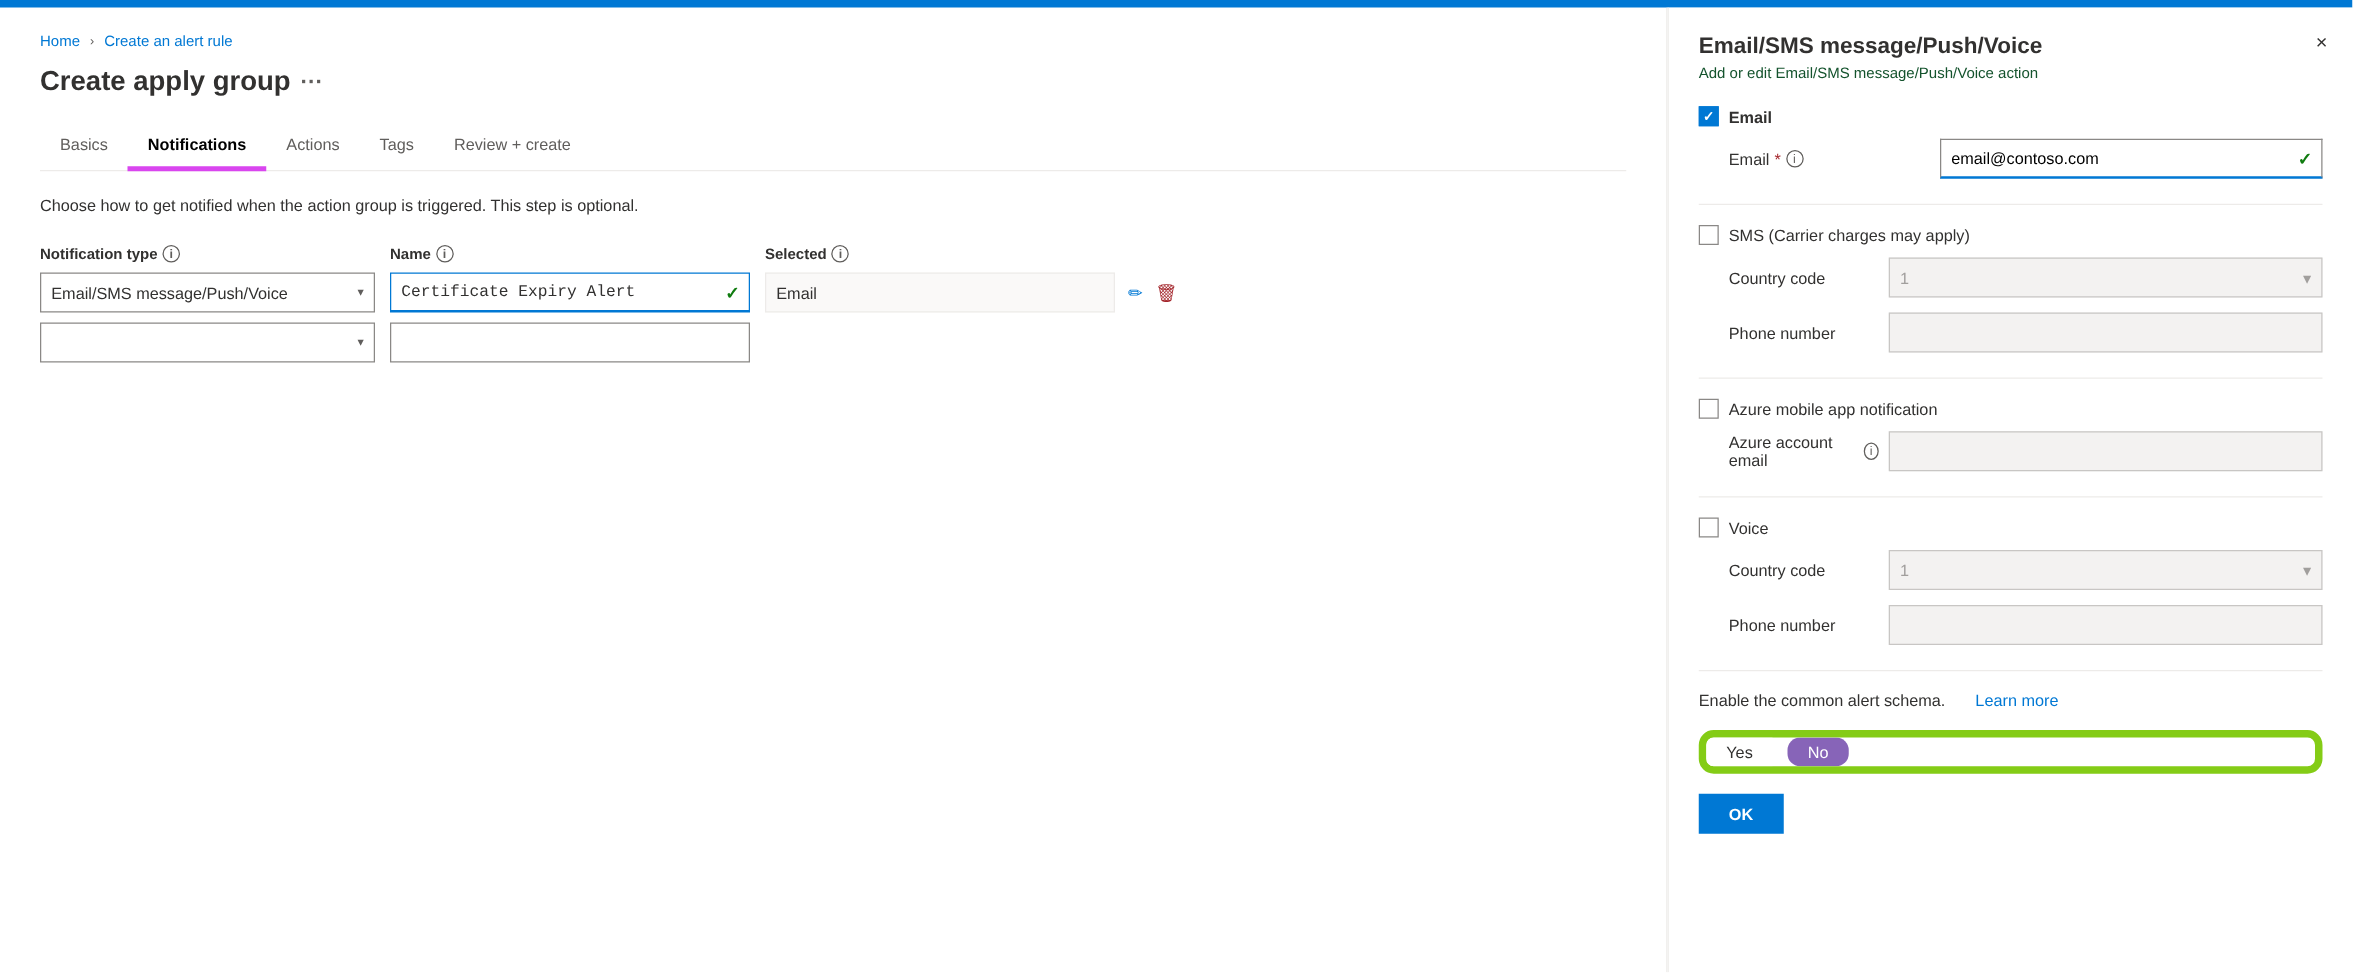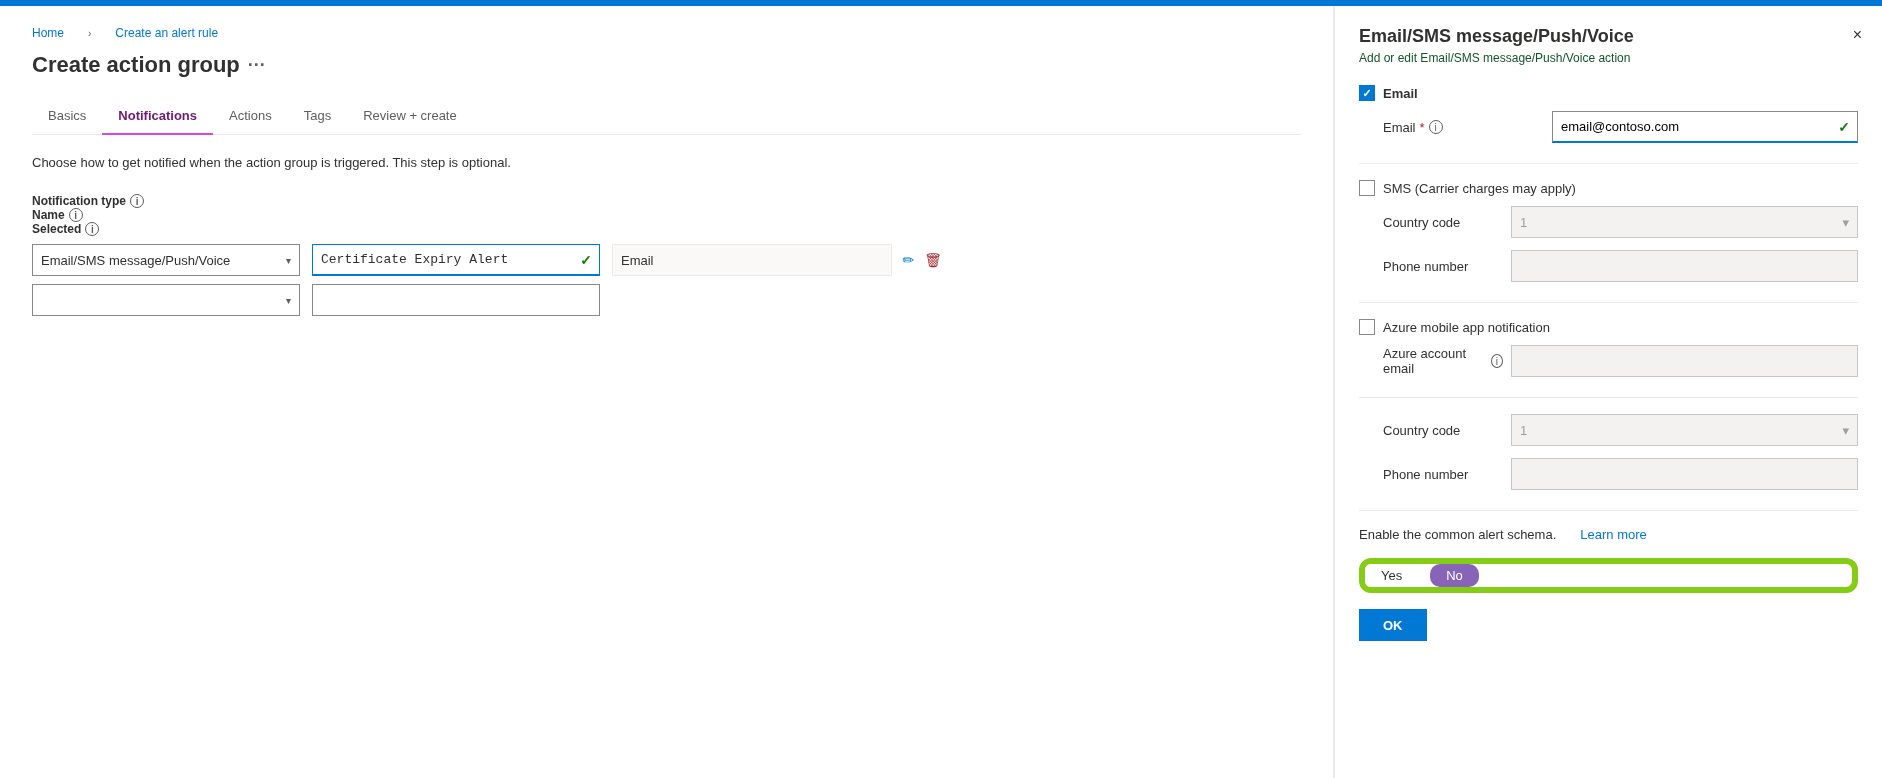--- a/index.html
+++ b/index.html
@@ -8,38 +8,38 @@
     
     .top-bar { background: #0078d4; height: 6px; width: 100%; flex-shrink: 0; }
 
     
     .layout { display: flex; flex: 1; overflow: hidden; }
 
     
     .left-panel { flex: 1; padding: 20px 32px; overflow-y: auto; border-right: 1px solid #edebe9; }
 
     
-    .breadcrumb { display: flex; align-items: center; gap: 24px; font-size: 12px; color: #0078d4; margin-bottom: 12px; text-align: center; }
+    .breadcrumb { display: flex; align-items: center; gap: 8px; font-size: 12px; color: #0078d4; margin-bottom: 12px; text-align: center; }
     .breadcrumb a { color: #0078d4; text-decoration: none; cursor: pointer; }
     .breadcrumb .sep { color: #605e5c; font-size: 10px; }
 
     
     .page-title { font-size: 22px; font-weight: 600; color: #323130; margin-bottom: 20px; display: flex; align-items: center; gap: 8px; }
     .page-title-dots { font-size: 18px; color: #605e5c; cursor: pointer; }
 
     
     .tabs { display: flex; gap: 0; border-bottom: 1px solid #edebe9; margin-bottom: 20px; }
     .tab { padding: 10px 16px; font-size: 13px; cursor: pointer; color: #605e5c; border-bottom: 2px solid transparent; margin-bottom: -1px; }
-    .tab.active { color: #701a75; font-weight: 600; border-bottom: 2px solid #d946ef; }
+    .tab.active { color: #000000; font-weight: 600; border-bottom: 4px solid #d946ef; }
 
     
     .description { font-size: 13px; color: #323130; margin-bottom: 24px; }
 
     
-    .table-header { display: flex; gap: 0; margin-bottom: 8px; flex-direction: column; }
+    .table-header { display: flex; gap: 0; margin-bottom: 8px; }
     .col-type { width: 280px; }
     .col-name { width: 300px; }
     .col-selected { width: 340px; }
     .col-header { font-size: 12px; font-weight: 600; color: #323130; display: flex; align-items: center; gap: 4px; }
     .info-icon { display: inline-flex; align-items: center; justify-content: center; width: 14px; height: 14px; border-radius: 50%; border: 1px solid #605e5c; color: #605e5c; font-size: 10px; cursor: pointer; }
 
     
     .table-row { display: flex; gap: 0; align-items: center; margin-bottom: 8px; }
     .cell-type { width: 280px; padding-right: 12px; }
     .cell-name { width: 300px; padding-right: 12px; }
@@ -113,21 +113,21 @@
 
   <div class="left-panel">
 
     <div class="breadcrumb">
       <a>Home</a>
       <span class="sep">›</span>
       <a>Create an alert rule</a>
     </div>
 
     <div class="page-title">
-      <span>Create action group</span>
+      <span>Create apply group</span>
       <span class="page-title-dots">···</span>
     </div>
 
     <div class="tabs">
       <div class="tab">Basics</div>
       <div class="tab active">Notifications</div>
       <div class="tab">Actions</div>
       <div class="tab">Tags</div>
       <div class="tab">Review + create</div>
     </div>
@@ -251,20 +251,24 @@
           <span class="info-icon" style="margin-left:4px;">i</span>
         </div>
         <div class="field-input-disabled"></div>
       </div>
     </div>
 
     <hr class="divider">
 
     
     <div class="form-section">
+      <div class="checkbox-row">
+        <div class="checkbox"></div>
+        <span class="checkbox-label" style="font-weight:normal;">Voice</span>
+      </div>
       <div class="field-row" style="padding-left:24px;">
         <div class="field-label">Country code</div>
         <div class="field-select-disabled">
           <span>1</span>
           <span>▾</span>
         </div>
       </div>
       <div class="field-row" style="padding-left:24px;">
         <div class="field-label">Phone number</div>
         <div class="field-input-disabled"></div>

